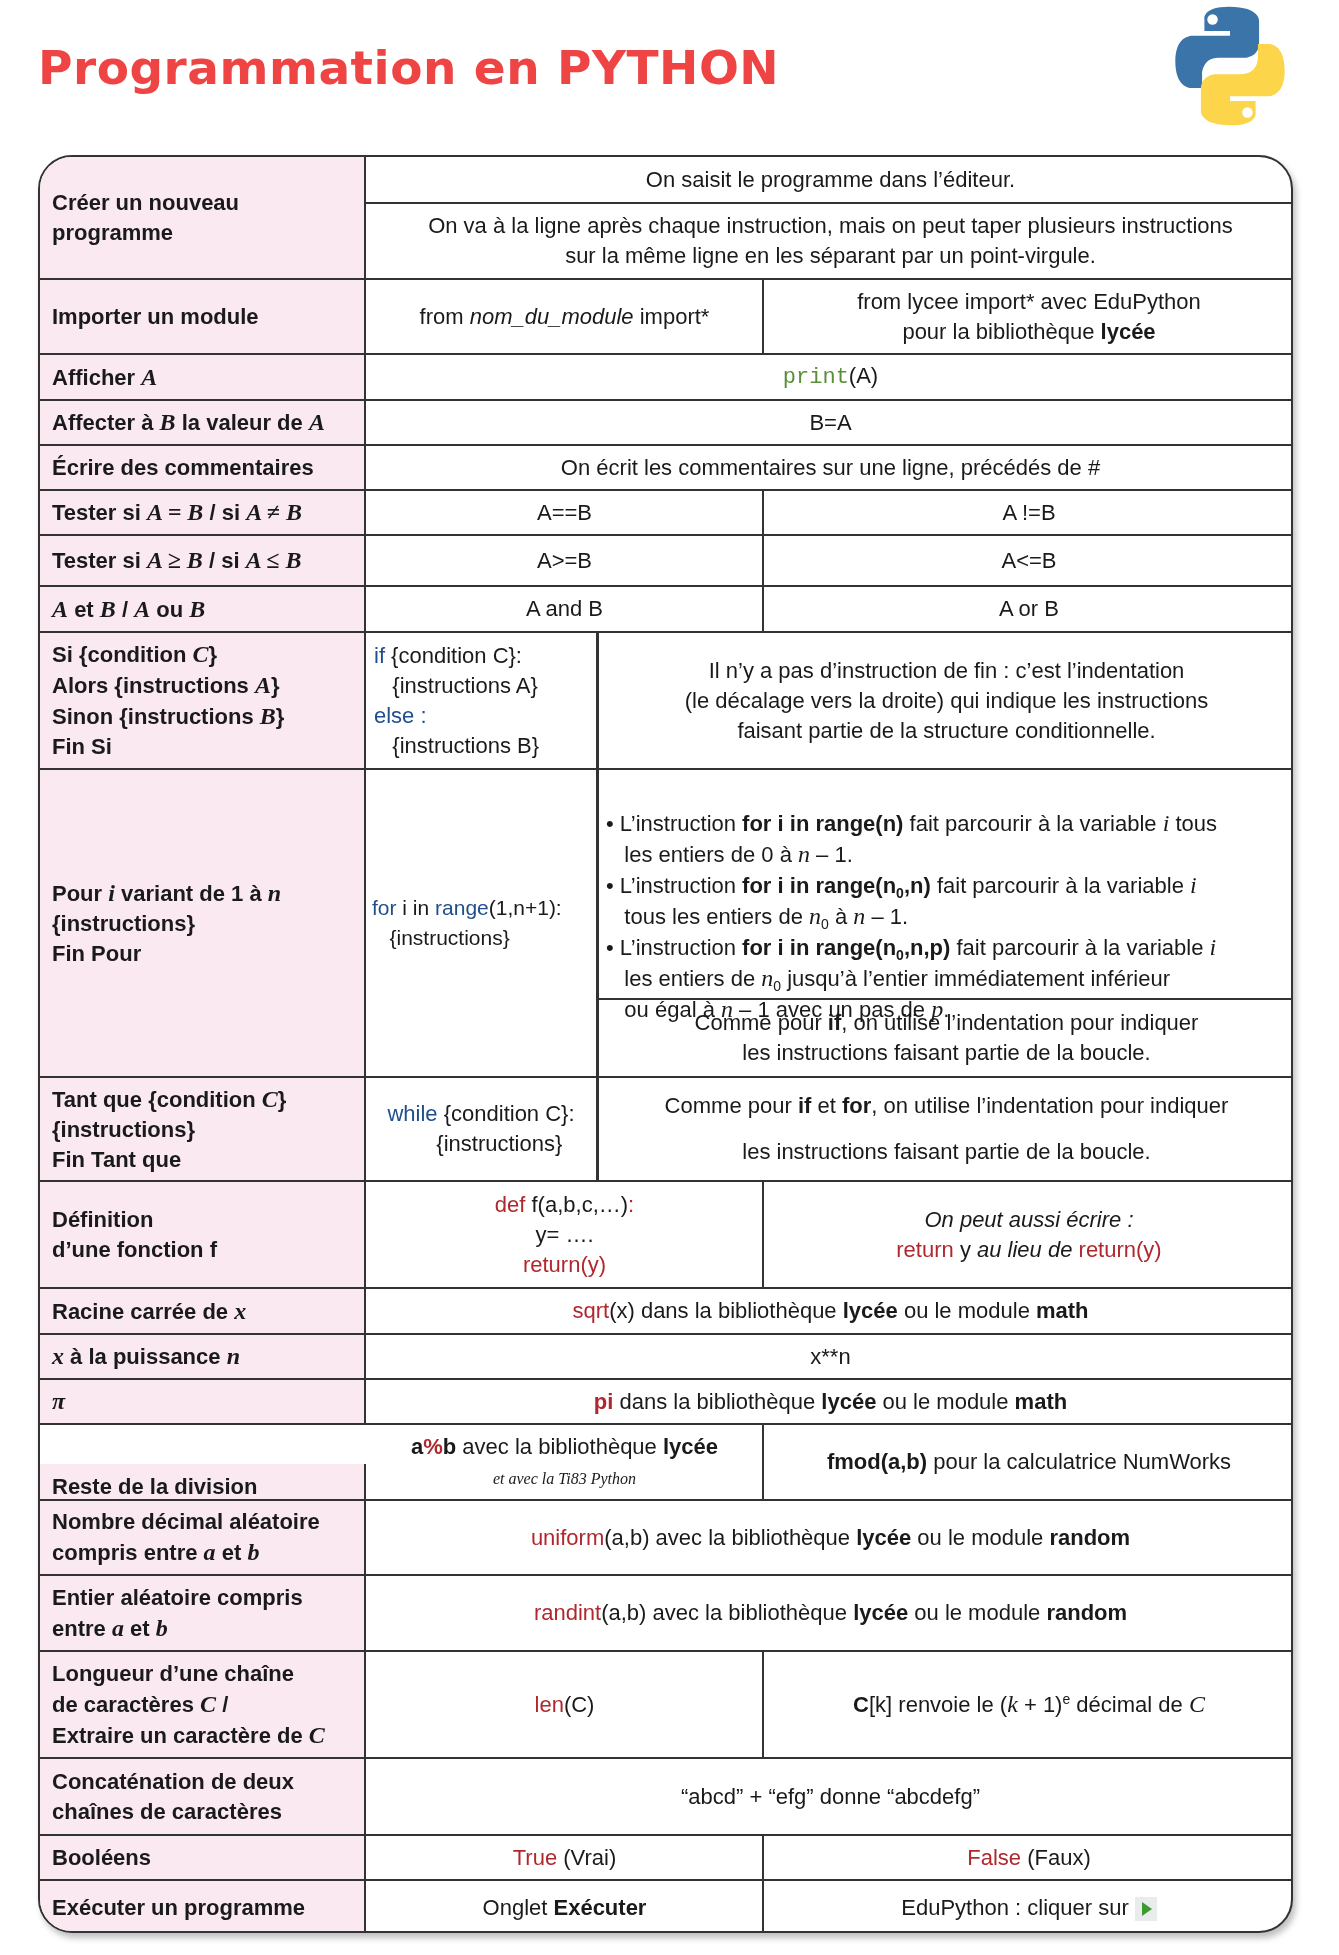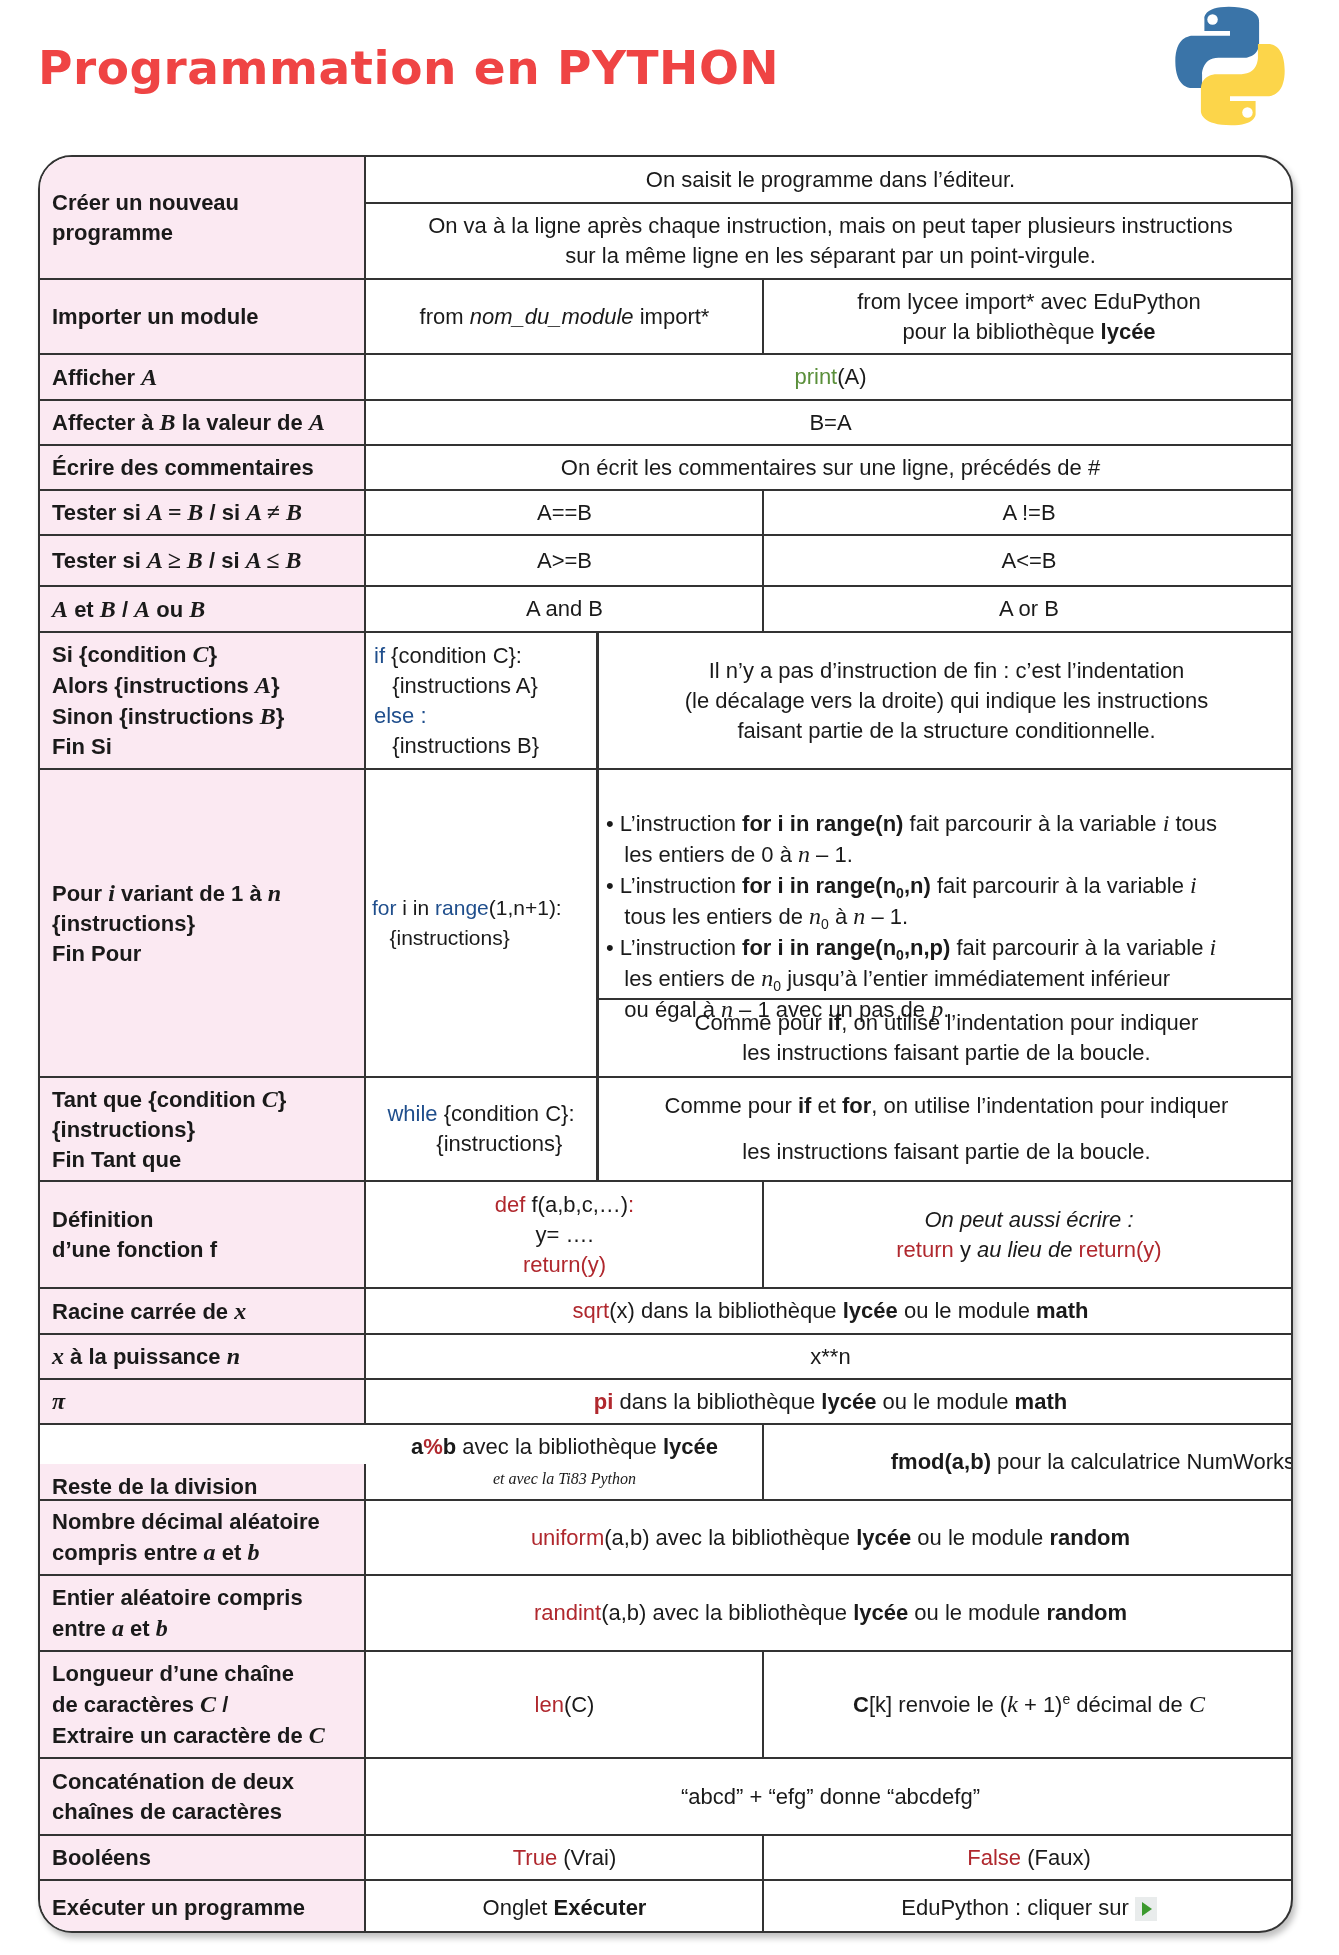--- a/index.html
+++ b/index.html
@@ -18,21 +18,21 @@
   .val { align-items: center; text-align: center; }
   .code-col { align-items: flex-start; text-align: left; padding-left: 8px; border-right: 2px solid #333; }
   .hline { position: absolute; left: 0; width: 100%; height: 0; border-top: 2px solid #333; }
   .vline { position: absolute; width: 0; border-left: 2px solid #333; }
   .line { white-space: pre; }
   .b { font-weight: bold; }
   .i { font-style: italic; font-family: "Liberation Serif", serif; font-size: 24px; }
   .it { font-style: italic; }
   .red { color: #b0282e; }
   .blue { color: #1f4e8c; }
-  .green { color: #5a8f3a; }
+  .green { color: #5a8f3a; font-family: Liberation Mono, monospace; }
   .sub { font-size: 14px; vertical-align: sub; line-height: 0; }
   .sup { font-size: 14px; vertical-align: super; line-height: 0; }
   .note { font-family: "Liberation Serif", serif; font-size: 16px; line-height: 16px; font-weight: normal; font-style: italic; }
   .bullets { align-items: flex-start; text-align: left; padding-left: 8px; padding-right: 8px; }
   .run-icon { display: inline-block; width: 22px; height: 24px; background: #e9ecec; vertical-align: middle;
               position: relative; margin-left: 6px; }
   .run-icon::after { content: ""; position: absolute; left: 7px; top: 5px; border-left: 10px solid #3c9a2e;
               border-top: 7px solid transparent; border-bottom: 7px solid transparent; }
 </style>
 </head>
@@ -254,21 +254,21 @@
     </div>
     <div>
       <div class="cell label" style="left: 0px; top: 1307px; width: 326px; height: 76px;">
         <div class="line"><span class="">Reste de la division</span></div>
         <div class="line"><span class="">de </span><span class="i">a</span><span class=""> par </span><span class="i">b</span></div>
       </div>
       <div class="cell val" style="left: 326px; top: 1267px; width: 397px; height: 76px;">
         <div class="line"><span class="b">a</span><span class="red b">%</span><span class="b">b</span><span class=""> avec la bibliothèque </span><span class="b">lycée</span></div>
         <div class="line"><span class="note">et avec la Ti83 Python</span></div>
       </div>
-      <div class="cell val" style="left: 723px; top: 1267px; width: 532px; height: 76px; align-items: flex-end;">
+      <div class="cell val" style="left: 723px; top: 1267px; width: 532px; height: 76px;">
         <div class="line"><span class="b">fmod(a,b)</span><span class=""> pour la calculatrice NumWorks</span></div>
       </div>
       <div class="vline" style="left: 722px; top: 1267px; height: 76px;"></div>
       <div class="hline" style="top: 1266px;"></div>
     </div>
     <div>
       <div class="cell label" style="left: 0px; top: 1343px; width: 326px; height: 75px;">
         <div class="line"><span class="">Nombre décimal aléatoire</span></div>
         <div class="line"><span class="">compris entre </span><span class="i">a</span><span class=""> et </span><span class="i">b</span></div>
       </div>

